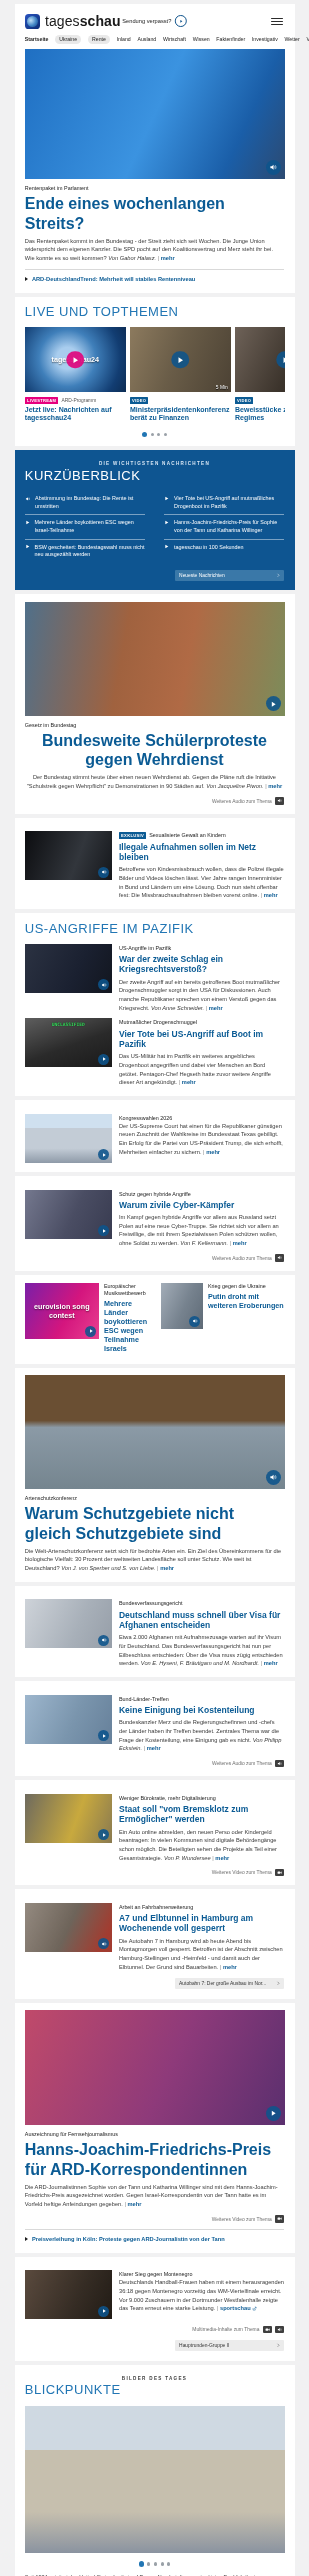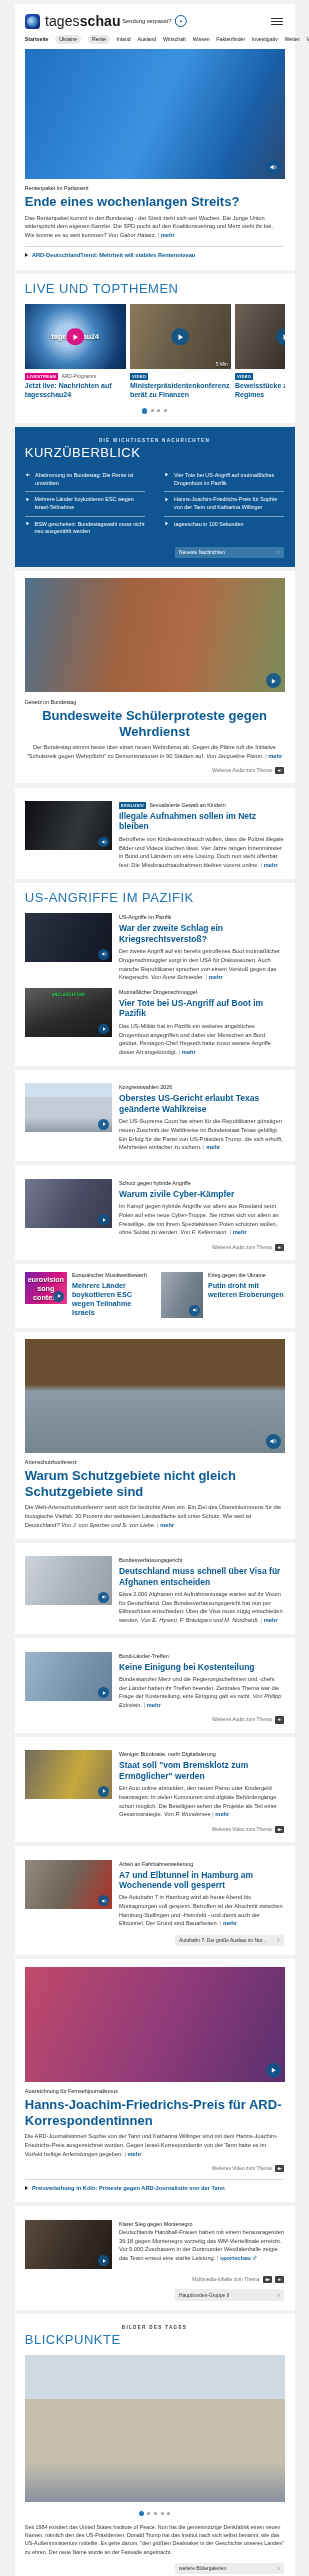--- a/index.html
+++ b/index.html
@@ -42,21 +42,21 @@
   .it-green{color:#3ae060;font-family:"DejaVu Sans Mono","Liberation Mono",monospace;font-size:4.6px;align-items:flex-start;padding-top:3.6px;text-shadow:0 0 1px #000;font-weight:700}
   .duration{position:absolute;right:3.1px;bottom:2.6px;color:#fff;font-size:4.9px;text-shadow:0 0.5px 1px #000}
 
   
   .toprow{display:flex;align-items:center;gap:3.1px;margin-top:1px;flex-wrap:wrap}
   .topline{font-size:5.4px;color:#1c1c1c;line-height:1.3}
   .badge{display:inline-block;font-size:4.1px;font-weight:700;letter-spacing:0.3px;padding:1px 2.1px;border-radius:0.5px;text-transform:uppercase}
   .b-blue{background:#0b5b94;color:#fff}
   .b-mag{background:#e6007d;color:#fff}
   .hl{display:block;color:#0b5b94;font-weight:700;line-height:1.22;cursor:pointer;text-decoration:none}
-  .hl-xl{font-size:13px;margin:2.1px 0 3.6px}
+  .hl-xl{font-size:16px;margin:2.1px 0 3.6px}
   .hl-l{font-size:8.5px;margin:2.1px 0 3.1px}
   .hl-m{font-size:7.2px;margin:1.5px 0;line-height:1.25}
   .body{font-size:5.7px;line-height:1.52;color:#3a3a3a;margin:0}
   .von{font-style:italic}
   .mehr{color:#0b5b94;font-weight:700;white-space:nowrap;cursor:pointer}
   .mehr:before{content:"| ";color:#8a8a8a;font-weight:400}
   .extlink svg{width:5.2px;height:5.2px;margin-left:1px;vertical-align:-0.5px}
 
   .row{display:flex;gap:7.2px;margin-top:6.2px}
   .rtxt{flex:1;min-width:0}
@@ -355,21 +355,20 @@
           <div class="ovl brs">
             <svg viewBox="0 0 24 24">
               <path d="M8 5l11 7-11 7z" fill="#fff"></path>
             </svg>
           </div>
         </div>
         <div class="rtxt">
           <div class="toprow">
             <span class="topline">Kongresswahlen 2026</span>
           </div>
-          <a class="hl hl-l">Oberstes US-Gericht erlaubt Texas geänderte Wahlkreise</a>
           <p class="body"><span>Der US-Supreme Court hat einen für die Republikaner günstigen neuen Zuschnitt der Wahlkreise im Bundesstaat Texas gebilligt. Ein Erfolg für die Partei von US-Präsident Trump, die sich erhofft, Mehrheiten einfacher zu sichern.</span> <a class="mehr">mehr</a></p>
         </div>
       </div>
     </section>
     <section class="card">
       <div class="row">
         <div class="media" style="width: 87px; height: 49px; flex: 0 0 87px; background: linear-gradient(115deg, rgb(116, 120, 142), rgb(74, 77, 99) 55%, rgb(56, 59, 80));">
           <div class="ovl brs">
             <svg viewBox="0 0 24 24">
               <path d="M8 5l11 7-11 7z" fill="#fff"></path>
@@ -390,21 +389,21 @@
           <svg viewBox="0 0 24 24">
             <path d="M4 9v6h4l5 4V5L8 9H4z" fill="#fff"></path>
             <path d="M16 9c1.3 1 1.3 5 0 6M18.5 7c2.3 2 2.3 8 0 10" stroke="#fff" stroke-width="1.6" fill="none" stroke-linecap="round"></path>
           </svg>
         </span>
       </div>
     </section>
     <section class="card">
       <div class="grid2" style="margin-top: 1px;">
         <div class="citem">
-          <div class="media" style="width: 42px; height: 32px; flex: 0 0 42px; background: linear-gradient(120deg, rgb(122, 31, 168), rgb(212, 21, 126) 58%, rgb(232, 64, 143));">
+          <div class="media" style="width: 42px; height: 56px; flex: 0 0 42px; background: linear-gradient(120deg, rgb(122, 31, 168), rgb(212, 21, 126) 58%, rgb(232, 64, 143)); padding-left: 32px;">
             <div class="imgtext it-logo">eurovision song contest</div>
             <div class="ovl brs">
               <svg viewBox="0 0 24 24">
                 <path d="M8 5l11 7-11 7z" fill="#fff"></path>
               </svg>
             </div>
           </div>
           <div class="ctxt">
             <div class="topline">Europäischer Musikwettbewerb</div>
             <a class="hl hl-m">Mehrere Länder boykottieren ESC wegen Teilnahme Israels</a>

